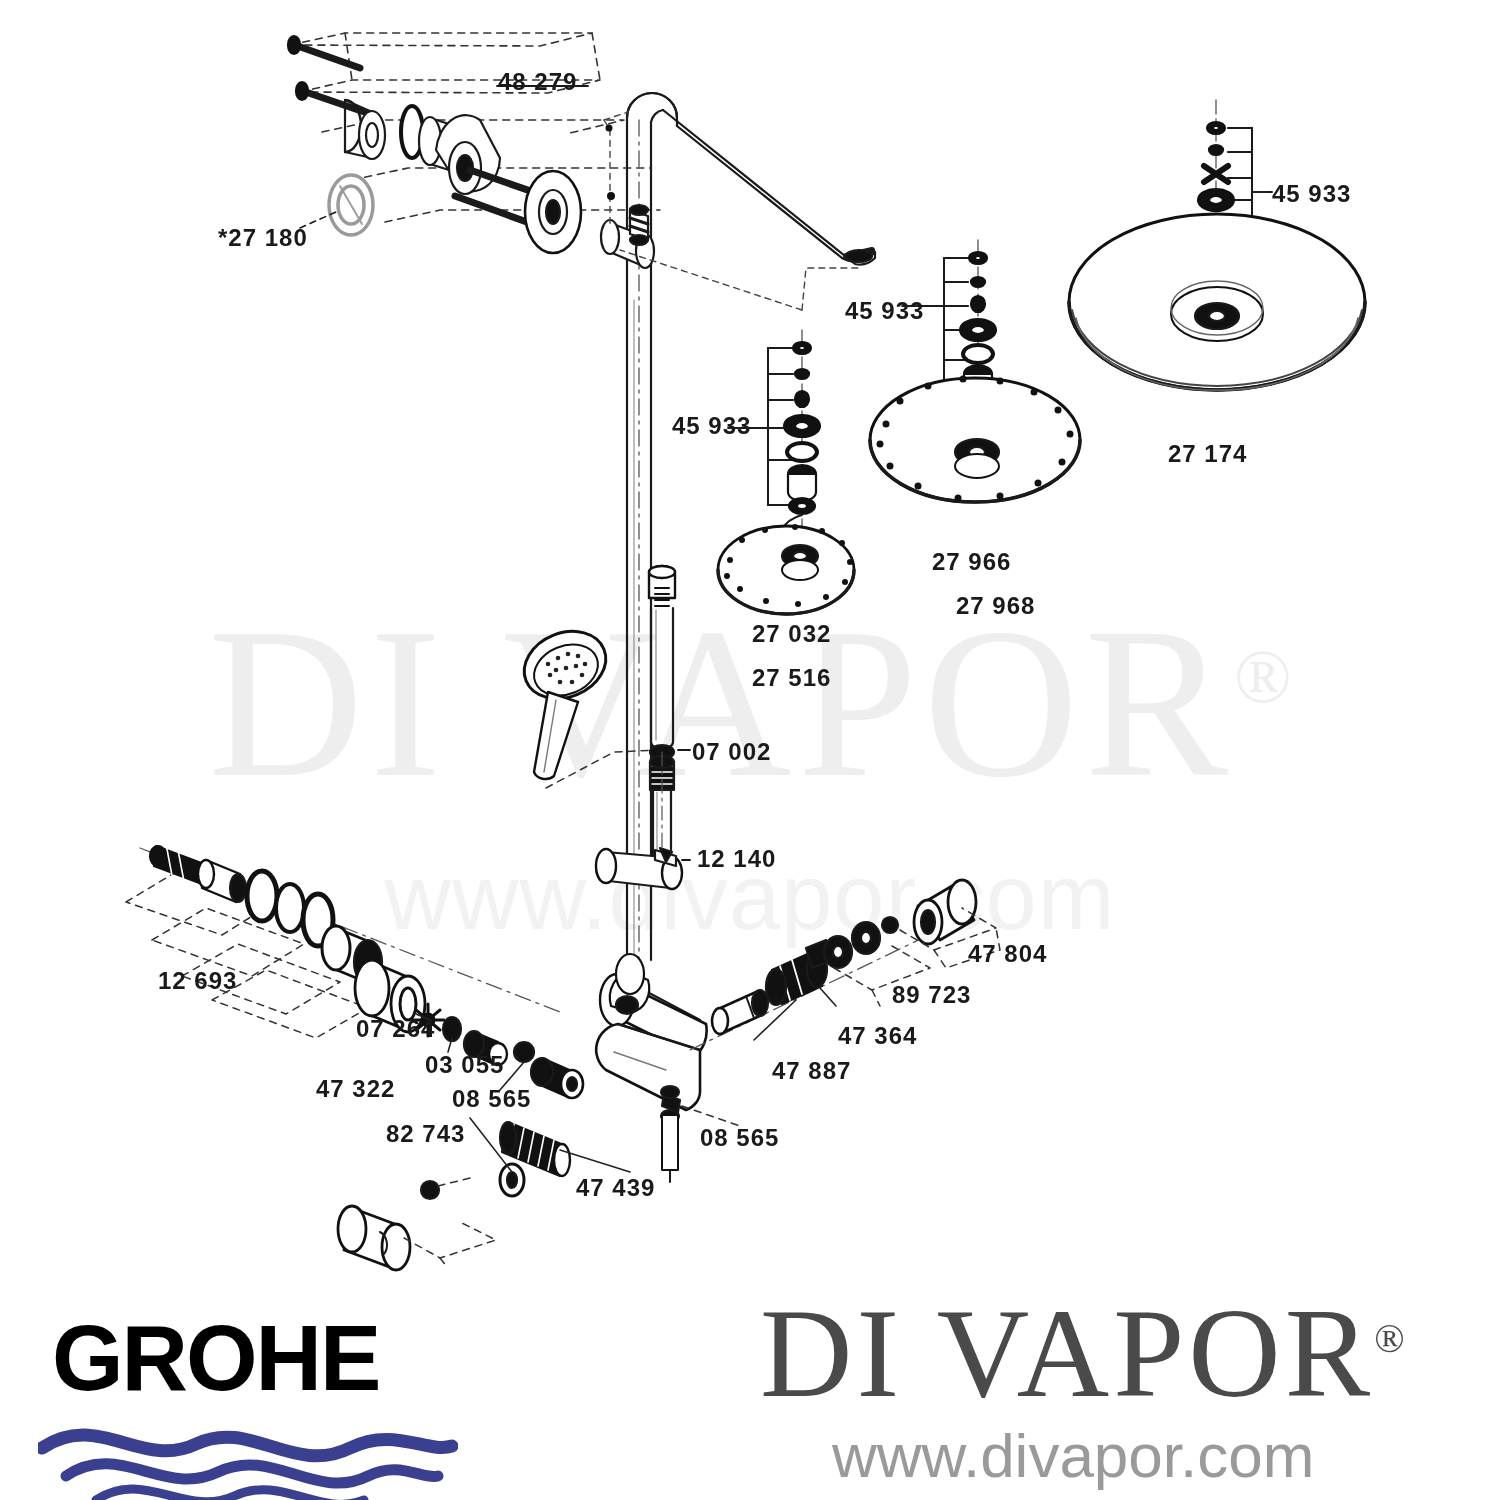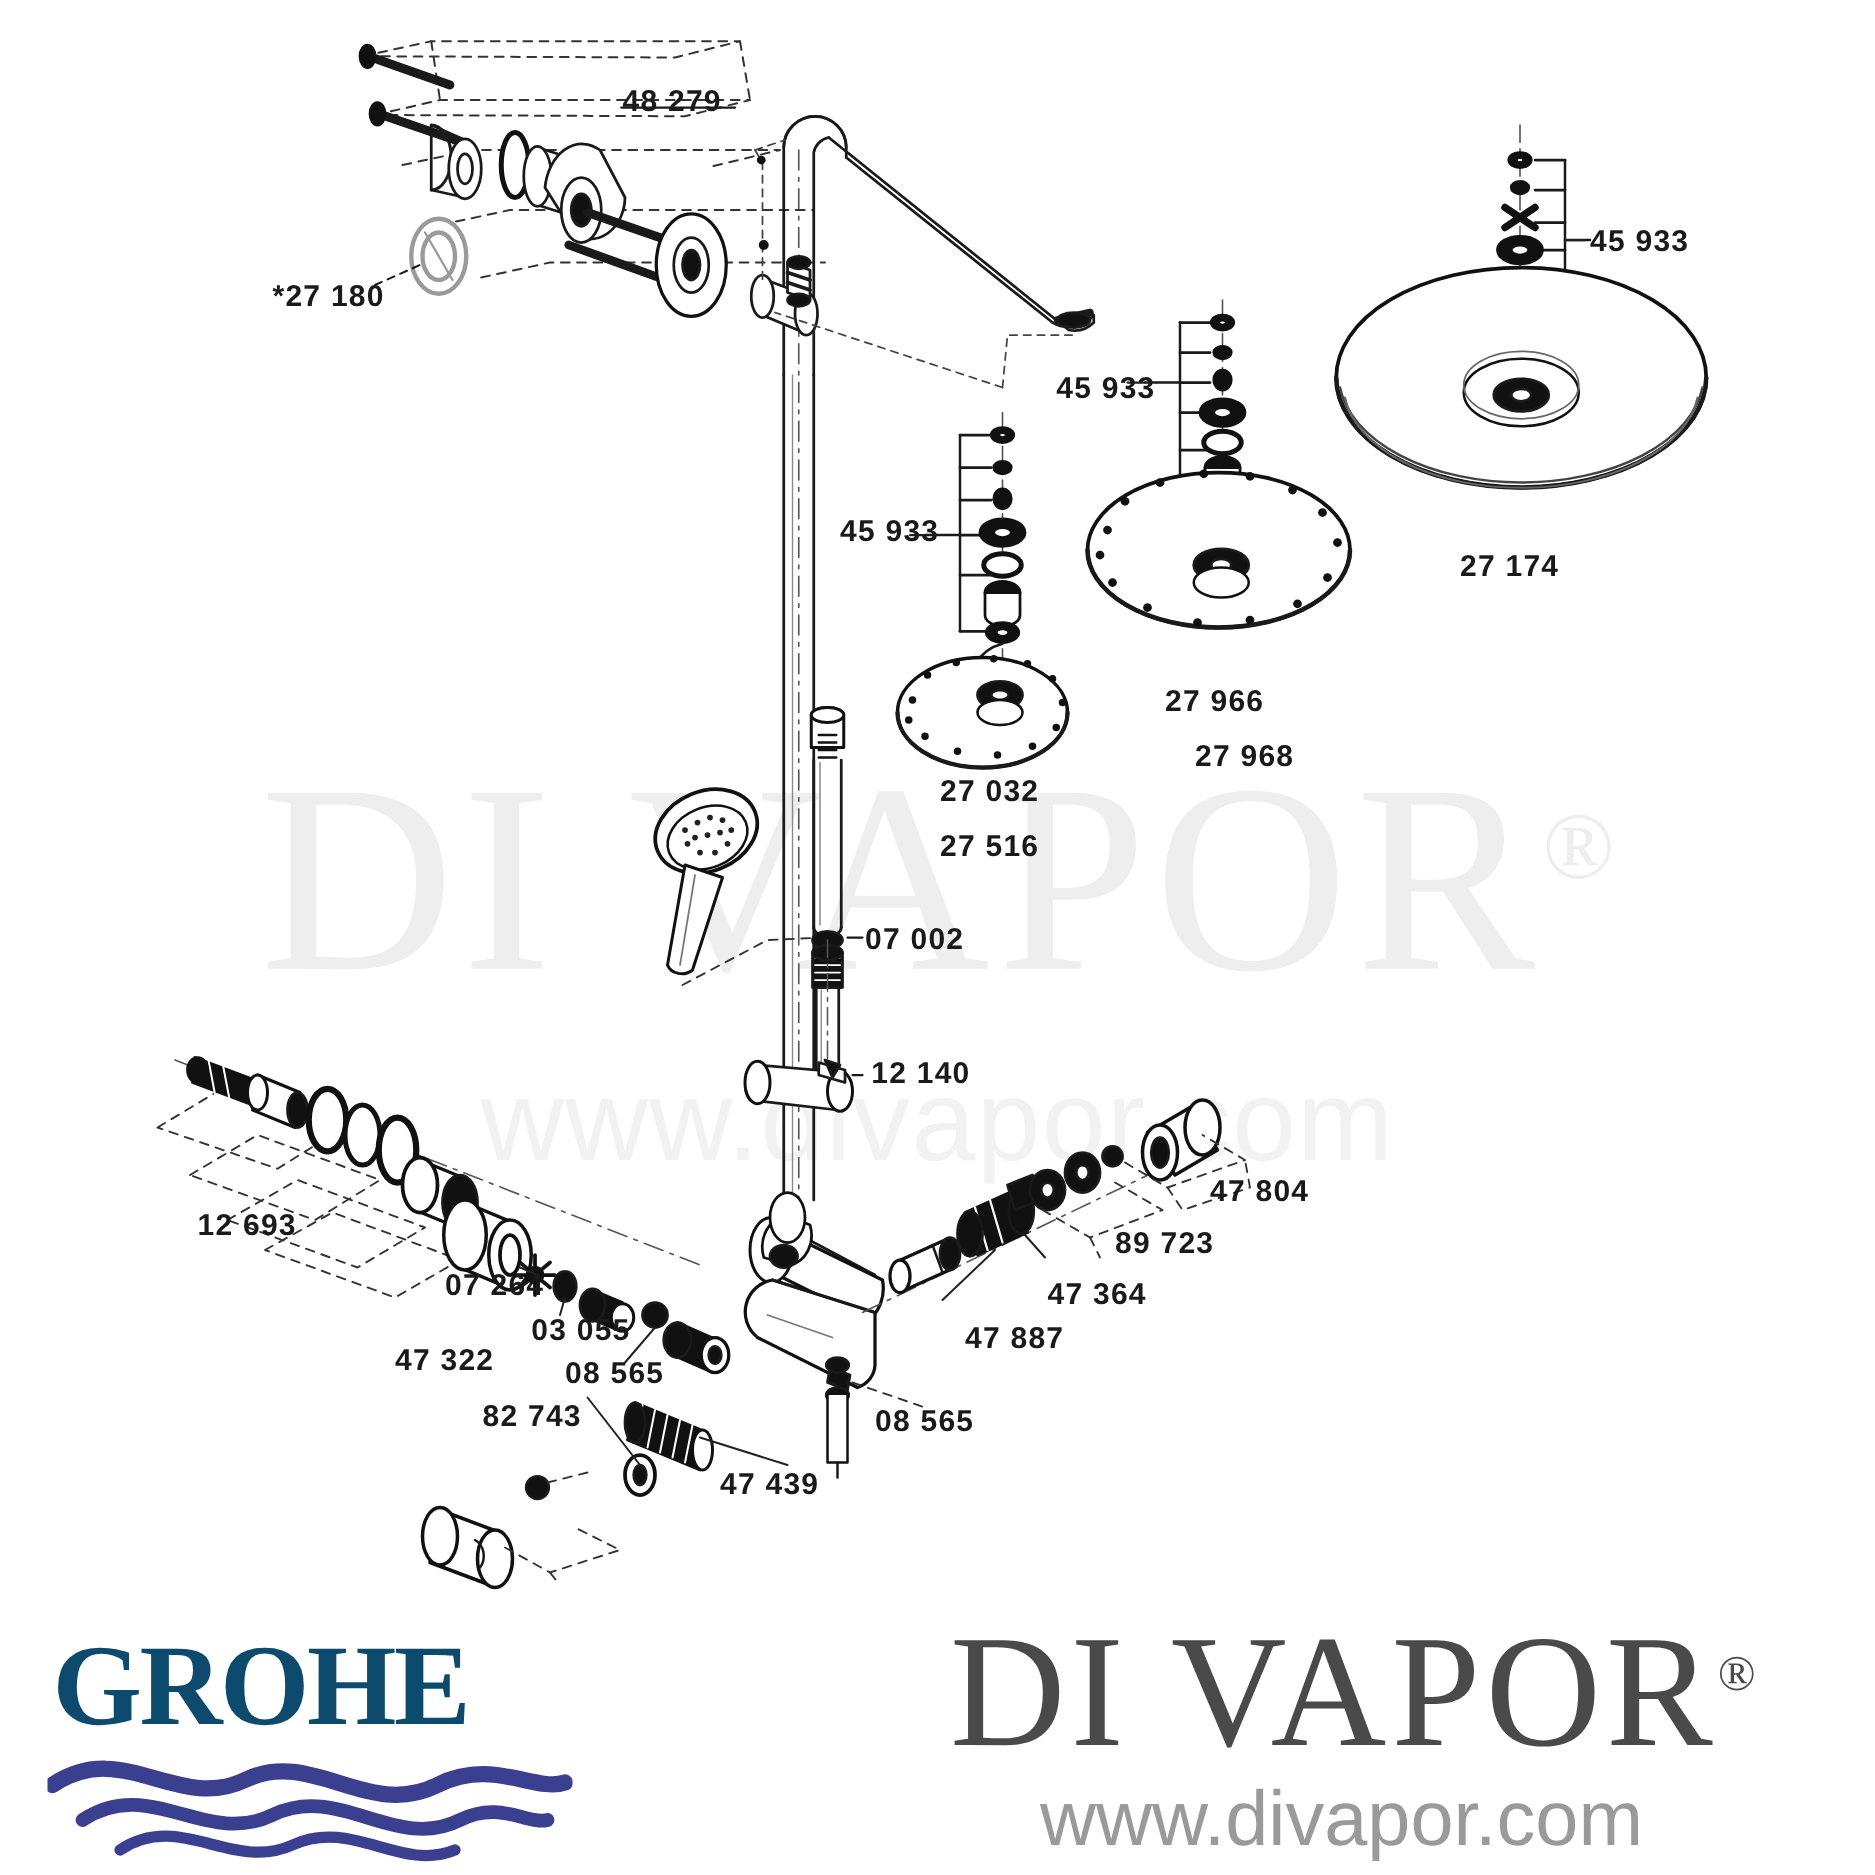--- a/index.html
+++ b/index.html
@@ -44,27 +44,27 @@
     color:#1a1a1a;
     white-space:nowrap;
     letter-spacing:1px;
   }
   .lbl.big{font-size:24px;}
 
   
   #footer{position:absolute;left:0;top:1280px;width:1500px;height:220px;background:#ffffff;}
   #grohe-logo{position:absolute;left:38px;top:18px;width:420px;height:185px;}
   .grohe-word{
-    font-family:Liberation Serif, serif;
+    font-family:Liberation Sans, sans-serif;
     font-weight:bold;
     font-size:92px;
     letter-spacing:-2px;
-    color:#0c4a6e;
+    color:#000000;
     line-height:1;
-    margin:4px;padding:0;
+    margin:14px;padding:0;
   }
   #divapor-logo{position:absolute;left:760px;top:6px;width:720px;height:205px;}
   .dv-word{
     font-family:"Liberation Serif", serif;
     font-size:128px;
     color:#4a4a4a;
     letter-spacing:4px;
     line-height:1.05;
     white-space:nowrap;
     margin:0;

